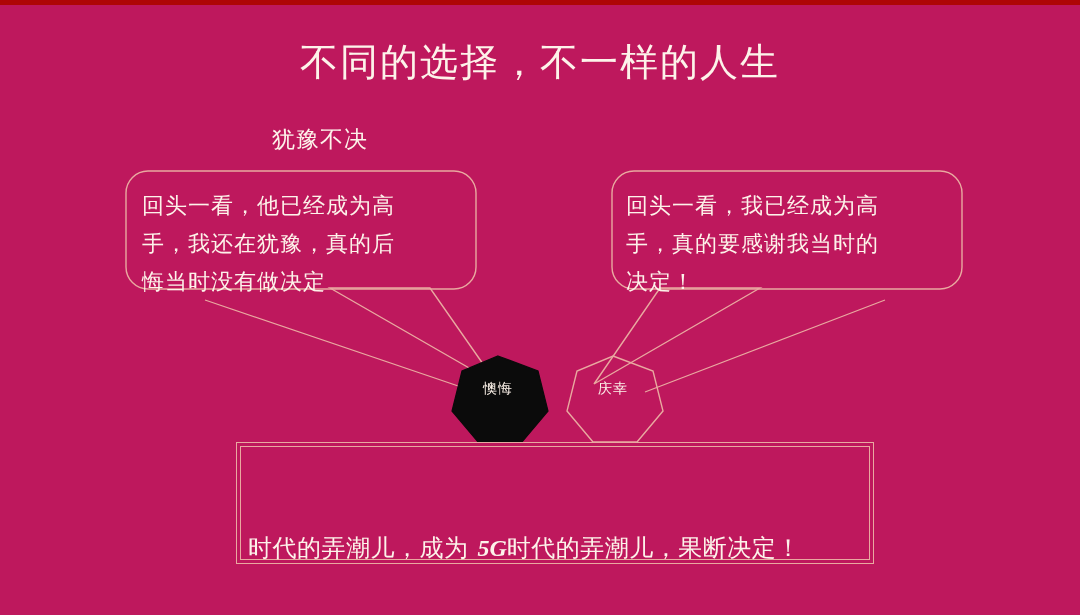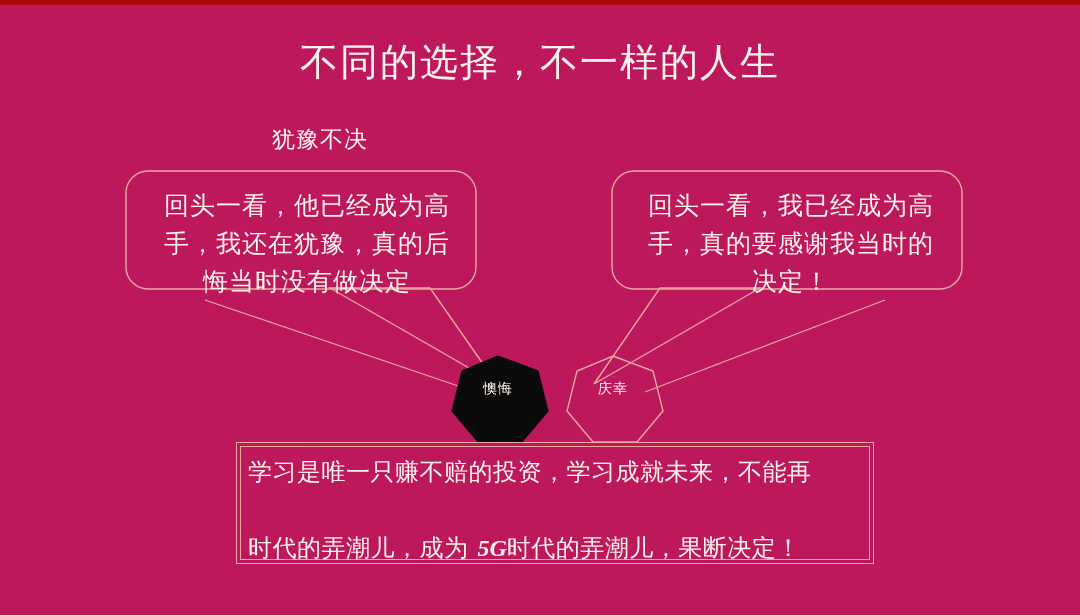--- a/index.html
+++ b/index.html
@@ -50,25 +50,24 @@
   .bubble-svg {
     position: absolute;
     left: 0; top: 0;
     width: 1080px;
     height: 615px;
     pointer-events: none;
   }
   .bubble-text {
     position: absolute;
     color: #fdf3ea;
-    font-size: 25px;
+    font-size: 22px;
     line-height: 38px;
     letter-spacing: 1px;
     white-space: pre-line;
-    text-align: center;
   }
   #bubble-text-left  { left: 142px; top: 187px; width: 330px; }
   #bubble-text-right { left: 626px; top: 187px; width: 330px; }
 
   
   .hex-label {
     position: absolute;
     color: #fdf3ea;
     font-size: 14px;
     letter-spacing: 1px;
@@ -146,15 +145,15 @@
   <div class="bubble-text" id="bubble-text-right">回头一看，我已经成为高
 手，真的要感谢我当时的
 决定！</div>
 
   <div class="hex-label" id="hex-label-regret">懊悔</div>
   <div class="hex-label" id="hex-label-lucky">庆幸</div>
 
   <div id="conclusion-box">
     <div id="conclusion-inner"></div>
   </div>
-  <div id="conclusion-text"><span>学习是唯一只赚不赔的投资，学习成就未来，不能再</span><br><br><span>时代的弄潮儿，成为</span><span class="lat">5G</span><span>时代的弄潮儿，果断决定！</span></div>
+  <div id="conclusion-text"><br><br><span>时代的弄潮儿，成为</span><span class="lat">5G</span><span>时代的弄潮儿，果断决定！</span></div>
 
 </div>
 
 </body></html>

